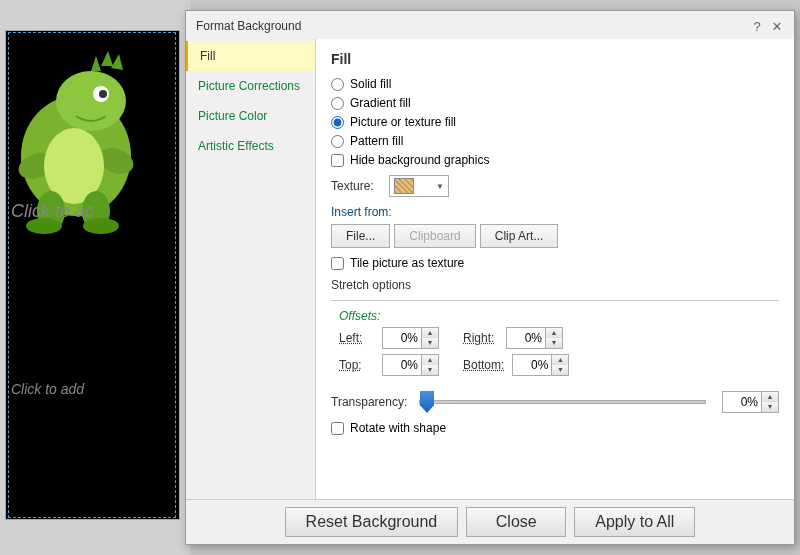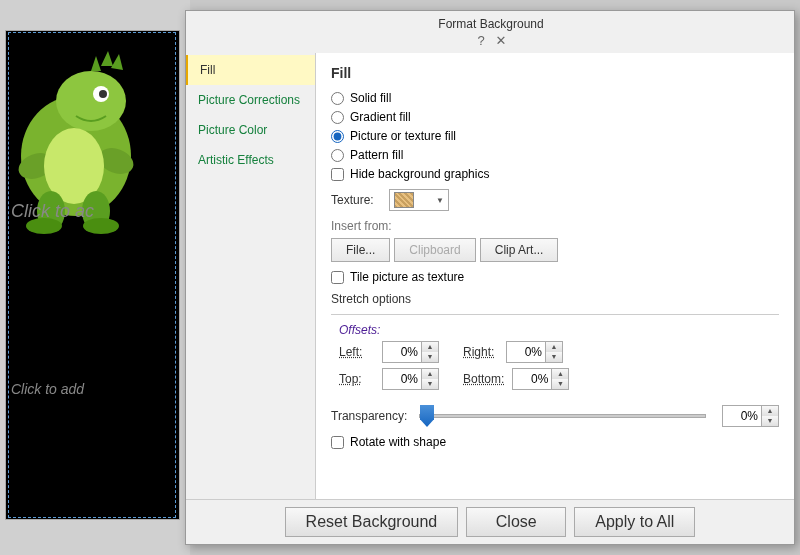--- a/index.html
+++ b/index.html
@@ -74,21 +74,20 @@
       box-shadow: 3px 3px 10px rgba(0,0,0,0.3);
     }
 
     .dialog-titlebar {
       display: flex;
       align-items: center;
       justify-content: space-between;
       background: #f0f0f0;
       padding: 6px 8px 4px 10px;
       border-bottom: none;
-      flex-direction: column;
     }
 
     .dialog-title {
       font-size: 12px;
       color: #333;
     }
 
     .dialog-controls {
       display: flex;
       gap: 2px;
@@ -219,21 +218,21 @@
       font-size: 8px;
       color: #555;
     }
 
     
     .insert-section {
       margin-bottom: 8px;
     }
 
     .insert-label {
-      color: #737373;
+      color: #0c4a6e;
       margin-bottom: 5px;
       font-weight: normal;
     }
 
     .insert-buttons {
       display: flex;
       gap: 4px;
       margin-bottom: 8px;
     }
 
@@ -262,21 +261,21 @@
     .stretch-title {
       color: #333;
       margin-bottom: 5px;
     }
 
     .offsets-section {
       padding-left: 8px;
     }
 
     .offsets-title {
-      color: #4c1d95;
+      color: #15803d;
       margin-bottom: 4px;
       font-style: italic;
     }
 
     .offset-row {
       display: flex;
       align-items: center;
       gap: 8px;
       margin-bottom: 5px;
     }

